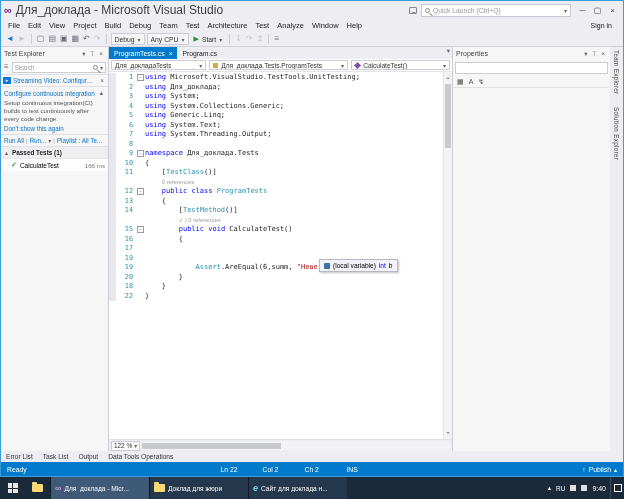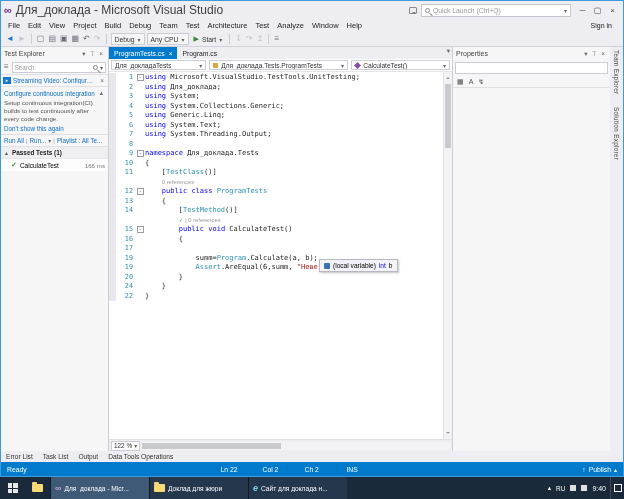--- a/index.html
+++ b/index.html
@@ -312,24 +312,24 @@
             <div class="code-row"><span class="bp"></span><span class="ln">10</span><span class="fold"></span><span class="code-text"><span class="tok-pl">{</span></span></div>
             <div class="code-row"><span class="bp"></span><span class="ln">11</span><span class="fold"></span><span class="code-text"><span class="tok-pl">    [</span><span class="tok-ty">TestClass</span><span class="tok-pl">()]</span></span></div>
             <div class="code-row lens-row"><span class="bp"></span><span class="ln"></span><span class="fold"></span><span class="code-text"><span class="tok-pl">    </span><span class="tok-lens">0 references</span></span></div>
             <div class="code-row"><span class="bp"></span><span class="ln">12</span><span class="fold"><span class="fold-box">-</span></span><span class="code-text"><span class="tok-pl">    </span><span class="tok-kw">public</span><span class="tok-pl"> </span><span class="tok-kw">class</span><span class="tok-pl"> </span><span class="tok-ty">ProgramTests</span></span></div>
             <div class="code-row"><span class="bp"></span><span class="ln">13</span><span class="fold"></span><span class="code-text"><span class="tok-pl">    {</span></span></div>
             <div class="code-row"><span class="bp"></span><span class="ln">14</span><span class="fold"></span><span class="code-text"><span class="tok-pl">        [</span><span class="tok-ty">TestMethod</span><span class="tok-pl">()]</span></span></div>
             <div class="code-row lens-row"><span class="bp"></span><span class="ln"></span><span class="fold"></span><span class="code-text"><span class="tok-pl">        </span><span class="tok-chk">✓</span><span class="tok-lens"> | 0 references</span></span></div>
             <div class="code-row"><span class="bp"></span><span class="ln">15</span><span class="fold"><span class="fold-box">-</span></span><span class="code-text"><span class="tok-pl">        </span><span class="tok-kw">public</span><span class="tok-pl"> </span><span class="tok-kw">void</span><span class="tok-pl"> CalculateTest()</span></span></div>
             <div class="code-row"><span class="bp"></span><span class="ln">16</span><span class="fold"></span><span class="code-text"><span class="tok-pl">        {</span></span></div>
             <div class="code-row"><span class="bp"></span><span class="ln">17</span><span class="fold"></span></div>
-            <div class="code-row"><span class="bp"></span><span class="ln">19</span><span class="fold"></span><span class="code-text"><span class="tok-pl">            summ=</span><span class="tok-ty">Program</span><span class="tok-pl">.Calculate(a, b);</span></span></div>
+            <div class="code-row"><span class="bp"></span><span class="ln">19</span><span class="fold"></span></div>
             <div class="code-row"><span class="bp"></span><span class="ln">19</span><span class="fold"></span><span class="code-text"><span class="tok-pl">            </span><span class="tok-ty">Assert</span><span class="tok-pl">.AreEqual(6,summ, </span><span class="tok-st">"Неве</span></span></div>
             <div class="code-row"><span class="bp"></span><span class="ln">20</span><span class="fold"></span><span class="code-text"><span class="tok-pl">        }</span></span></div>
-            <div class="code-row"><span class="bp"></span><span class="ln">24</span><span class="fold"></span><span class="code-text"><span class="tok-pl">    }</span></span></div>
+            <div class="code-row"><span class="bp"></span><span class="ln">18</span><span class="fold"></span><span class="code-text"><span class="tok-pl">    }</span></span></div>
             <div class="code-row"><span class="bp"></span><span class="ln">22</span><span class="fold"></span><span class="code-text"><span class="tok-pl">}</span></span></div>
           </div>
         <div class="quick-info">
           <span class="tt-icon"></span>
           <span>(local variable) </span>
             <span class="tt-kw">int</span>
             <span> b</span>
         </div>
         <div class="v-scroll">
           <div class="v-thumb"></div>

